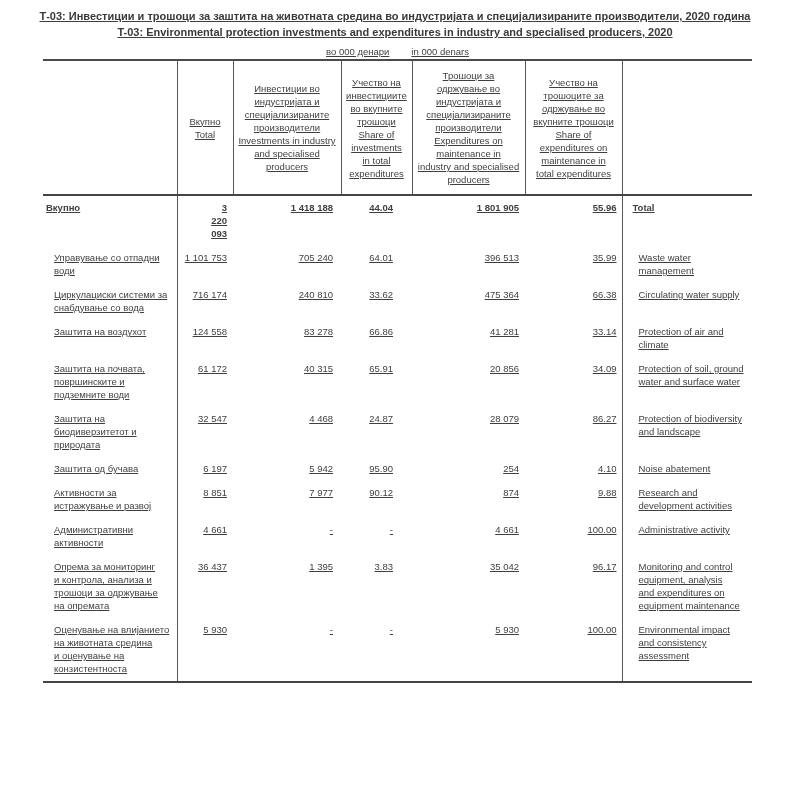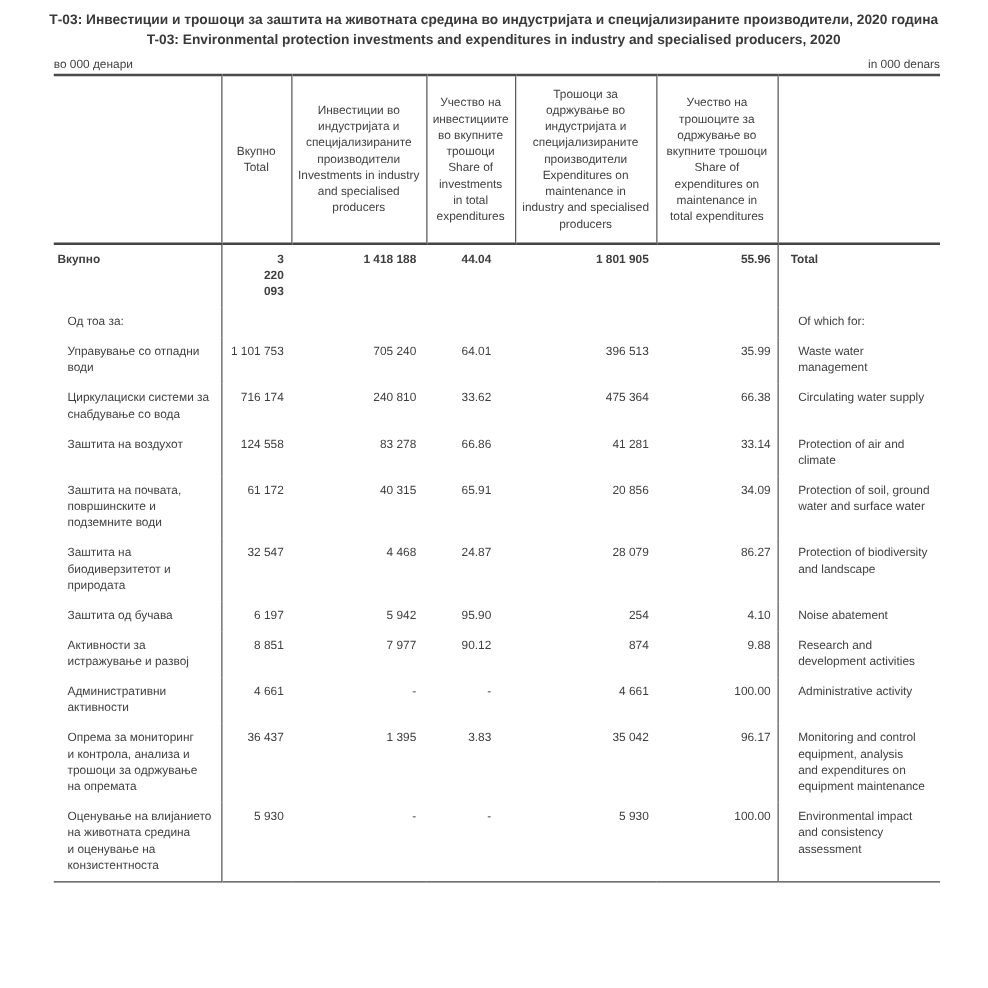--- a/index.html
+++ b/index.html
@@ -1,24 +1,24 @@
 <!DOCTYPE html>
 <html><head>
 <meta charset="utf-8">
 <style>
   html,body{margin:0;padding:0;}
   body{
     width:790px;height:790px;background:#ffffff;
     font-family:"Liberation Sans","DejaVu Sans",sans-serif;
     color:#3f3f3f;-webkit-font-smoothing:antialiased;
   }
-  .page{position:relative;width:790px;height:706px;overflow:hidden;}
+  .page{position:relative;width:790px;height:706px;overflow:hidden;text-decoration:underline;}
   .titles{margin-top:8px;text-align:center;}
   .title{font-size:11px;font-weight:bold;line-height:16px;color:#3a3a3a;}
-  .units{width:709px;margin:6px 0 2px 43px;display:flex;justify-content:space-between;
+  .units{width:709px;margin:6px 0 2px 43px;display:flex;justify-content:center;
          font-size:9.5px;color:#3f3f3f;gap:22px;}
   table{border-collapse:collapse;table-layout:fixed;width:709px;margin-left:43px;}
   col.c-label{width:134px;}
   col.c-total{width:56px;}
   col.c-inv{width:108px;}
   col.c-shinv{width:71px;}
   col.c-exp{width:113px;}
   col.c-shexp{width:97px;}
   col.c-en{width:130px;}
   th{
@@ -116,29 +116,20 @@
       <tr class="total-row">
         <td class="mk">Вкупно</td>
         <td class="num n-total">3 220 093</td>
         <td class="num n-inv">1 418 188</td>
         <td class="num n-shinv">44.04</td>
         <td class="num n-exp">1 801 905</td>
         <td class="num n-shexp">55.96</td>
         <td class="en">Total</td>
       </tr>
       <tr>
-        <td class="mk">Од тоа за:</td>
-        <td class="num n-total"></td>
-        <td class="num n-inv"></td>
-        <td class="num n-shinv"></td>
-        <td class="num n-exp"></td>
-        <td class="num n-shexp"></td>
-        <td class="en">Of which for:</td>
-      </tr>
-      <tr>
         <td class="mk">Управување со отпадни
 води</td>
         <td class="num n-total">1 101 753</td>
         <td class="num n-inv">705 240</td>
         <td class="num n-shinv">64.01</td>
         <td class="num n-exp">396 513</td>
         <td class="num n-shexp">35.99</td>
         <td class="en">Waste water
 management</td>
       </tr>

